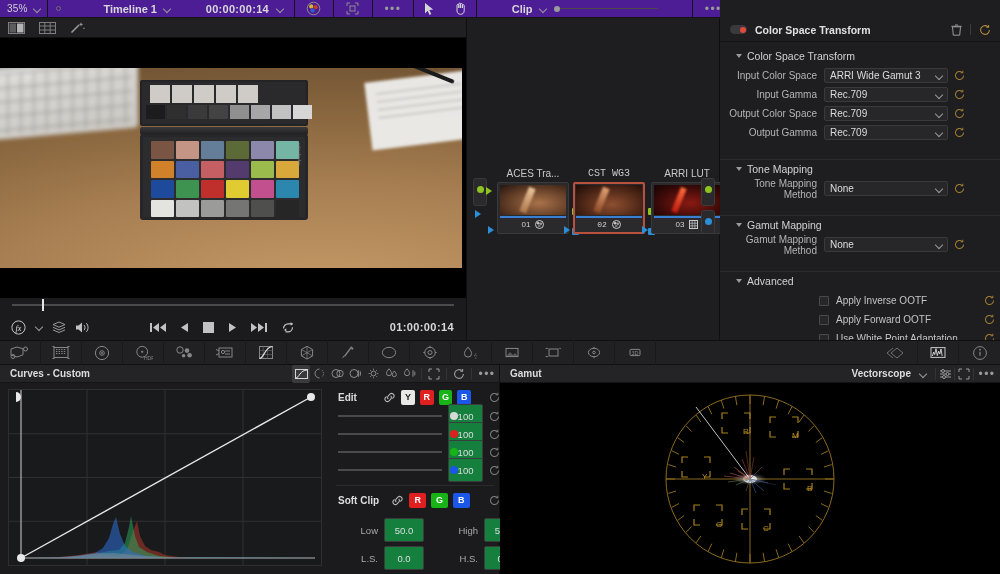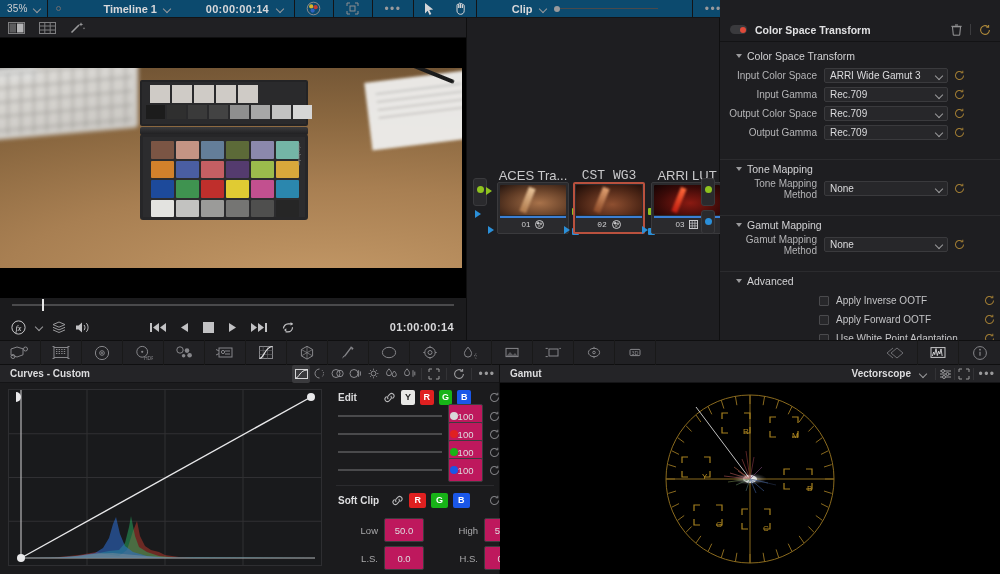--- a/index.html
+++ b/index.html
@@ -9,21 +9,21 @@
     font-family: "Liberation Sans", sans-serif;
     color: #b9b9bb;
     overflow: hidden;
     -webkit-font-smoothing: antialiased;
   }
   .app { position: relative; width: 1000px; height: 574px; }
 
   
   .topbar {
     position: absolute; left: 0; top: 0; width: 1000px; height: 18px;
-    background: #0c4a6e; display: flex; align-items: center;
+    background: #4c1d95; display: flex; align-items: center;
     border-bottom: 1px solid #141416;
   }
   .tb-seg { display: flex; align-items: center; height: 18px; }
   .tb-div { width: 1px; height: 18px; background: #141416; }
   .zoomval { font-size: 10px; color: #cfcfd1; padding: 0 5px 0 7px; letter-spacing: .2px;}
   .chev { display:inline-block; width: 8px; height: 8px; position: relative; }
   .chev::after {
     content:""; position:absolute; left:1px; top:1px;
     width:5px; height:5px; border-right:1px solid #9a9a9c; border-bottom:1px solid #9a9a9c;
     transform: rotate(45deg);
@@ -120,21 +120,21 @@
     font-size:11px; font-weight:bold; color:#d9d9db; letter-spacing:.4px;}
   .ic-d { fill:#8e8e90; }
 
   
   .nodegraph {
     position:absolute; left:466px; top:18px; width:254px; height:322px;
     background:#1e1e21; border-left:1px solid #0f0f10; border-right:1px solid #0f0f10;
   }
   .node { position:absolute; }
   .node .nlabel { position:absolute; top:-14px; left:0; width:72px; text-align:center;
-    font-size:13px; color:#c9c9cb; white-space:nowrap; overflow:hidden; }
+    font-size:10px; color:#c9c9cb; white-space:nowrap; overflow:hidden; }
   .node .nbody { width:72px; background:#2a2a2d; border:1px solid #3a3a3d; border-radius:2px;
     padding:2px; }
   .node.sel .nbody { border:2px solid #b9513e; padding:1px; }
   .node .thumb { width:66px; height:30px; border-radius:1px; overflow:hidden; position:relative; }
   .node .uline { width:66px; height:2px; background:#3a7fd5; margin-top:1px;}
   .node .nfoot { width:66px; height:13px; display:flex; align-items:center; justify-content:center; gap:5px;
      font-size:8px; color:#cfcfd1; }
   .port { position:absolute; border-radius:1px; }
   .port.green { width:7px;height:7px;background:#8fc31f; }
   .port.blue { width:7px;height:7px;background:#2b8fd8; }
@@ -197,21 +197,21 @@
   .etitle { font-size:10px; color:#dddddf; font-weight:bold; width:52px; }
   .chip { width:18px;height:15px;border-radius:2px;display:flex;align-items:center;justify-content:center;
      font-size:9px; font-weight:bold; }
   .chip.y { background:#e8e8e6; color:#1a1a1a; }
   .chip.r { background:#e02020; color:#fff; }
   .chip.g { background:#17b317; color:#fff; }
   .chip.b { background:#1a57e8; color:#fff; }
   .sl { display:flex; align-items:center; height:18px; padding-left:8px; gap:6px; }
   .track { width:120px; height:2px; background:#4a4a4c; position:relative; }
   .knob { position:absolute; top:-3px; width:8px;height:8px;border-radius:50%; }
-  .numbox { width:40px;height:24px;background:#be185d;border:1px solid #3c3c3f;border-radius:2px;
+  .numbox { width:40px;height:24px;background:#15803d;border:1px solid #3c3c3f;border-radius:2px;
      font-size:9.5px; color:#dedee0; display:flex;align-items:center;justify-content:center; }
   .scdiv { height:1px; background:#2b2b2e; margin:6px 6px 0 6px;}
   .scgrid { display:grid; grid-template-columns: 34px 48px 40px 48px; gap:4px 6px; padding:8px 0 0 14px;
     align-items:center;}
   .scl { font-size:9.5px; color:#a9a9ab; text-align:right; }
 
   
   .scopepanel { position:absolute; left:500px; top:365px; width:500px; height:209px; background:#1b1b1d; }
   .scopebody { position:absolute; left:0; top:18px; width:500px; height:191px; background:#000; }
   .vec { position:absolute; left:150px; top:-4px; width:200px; height:200px; }

